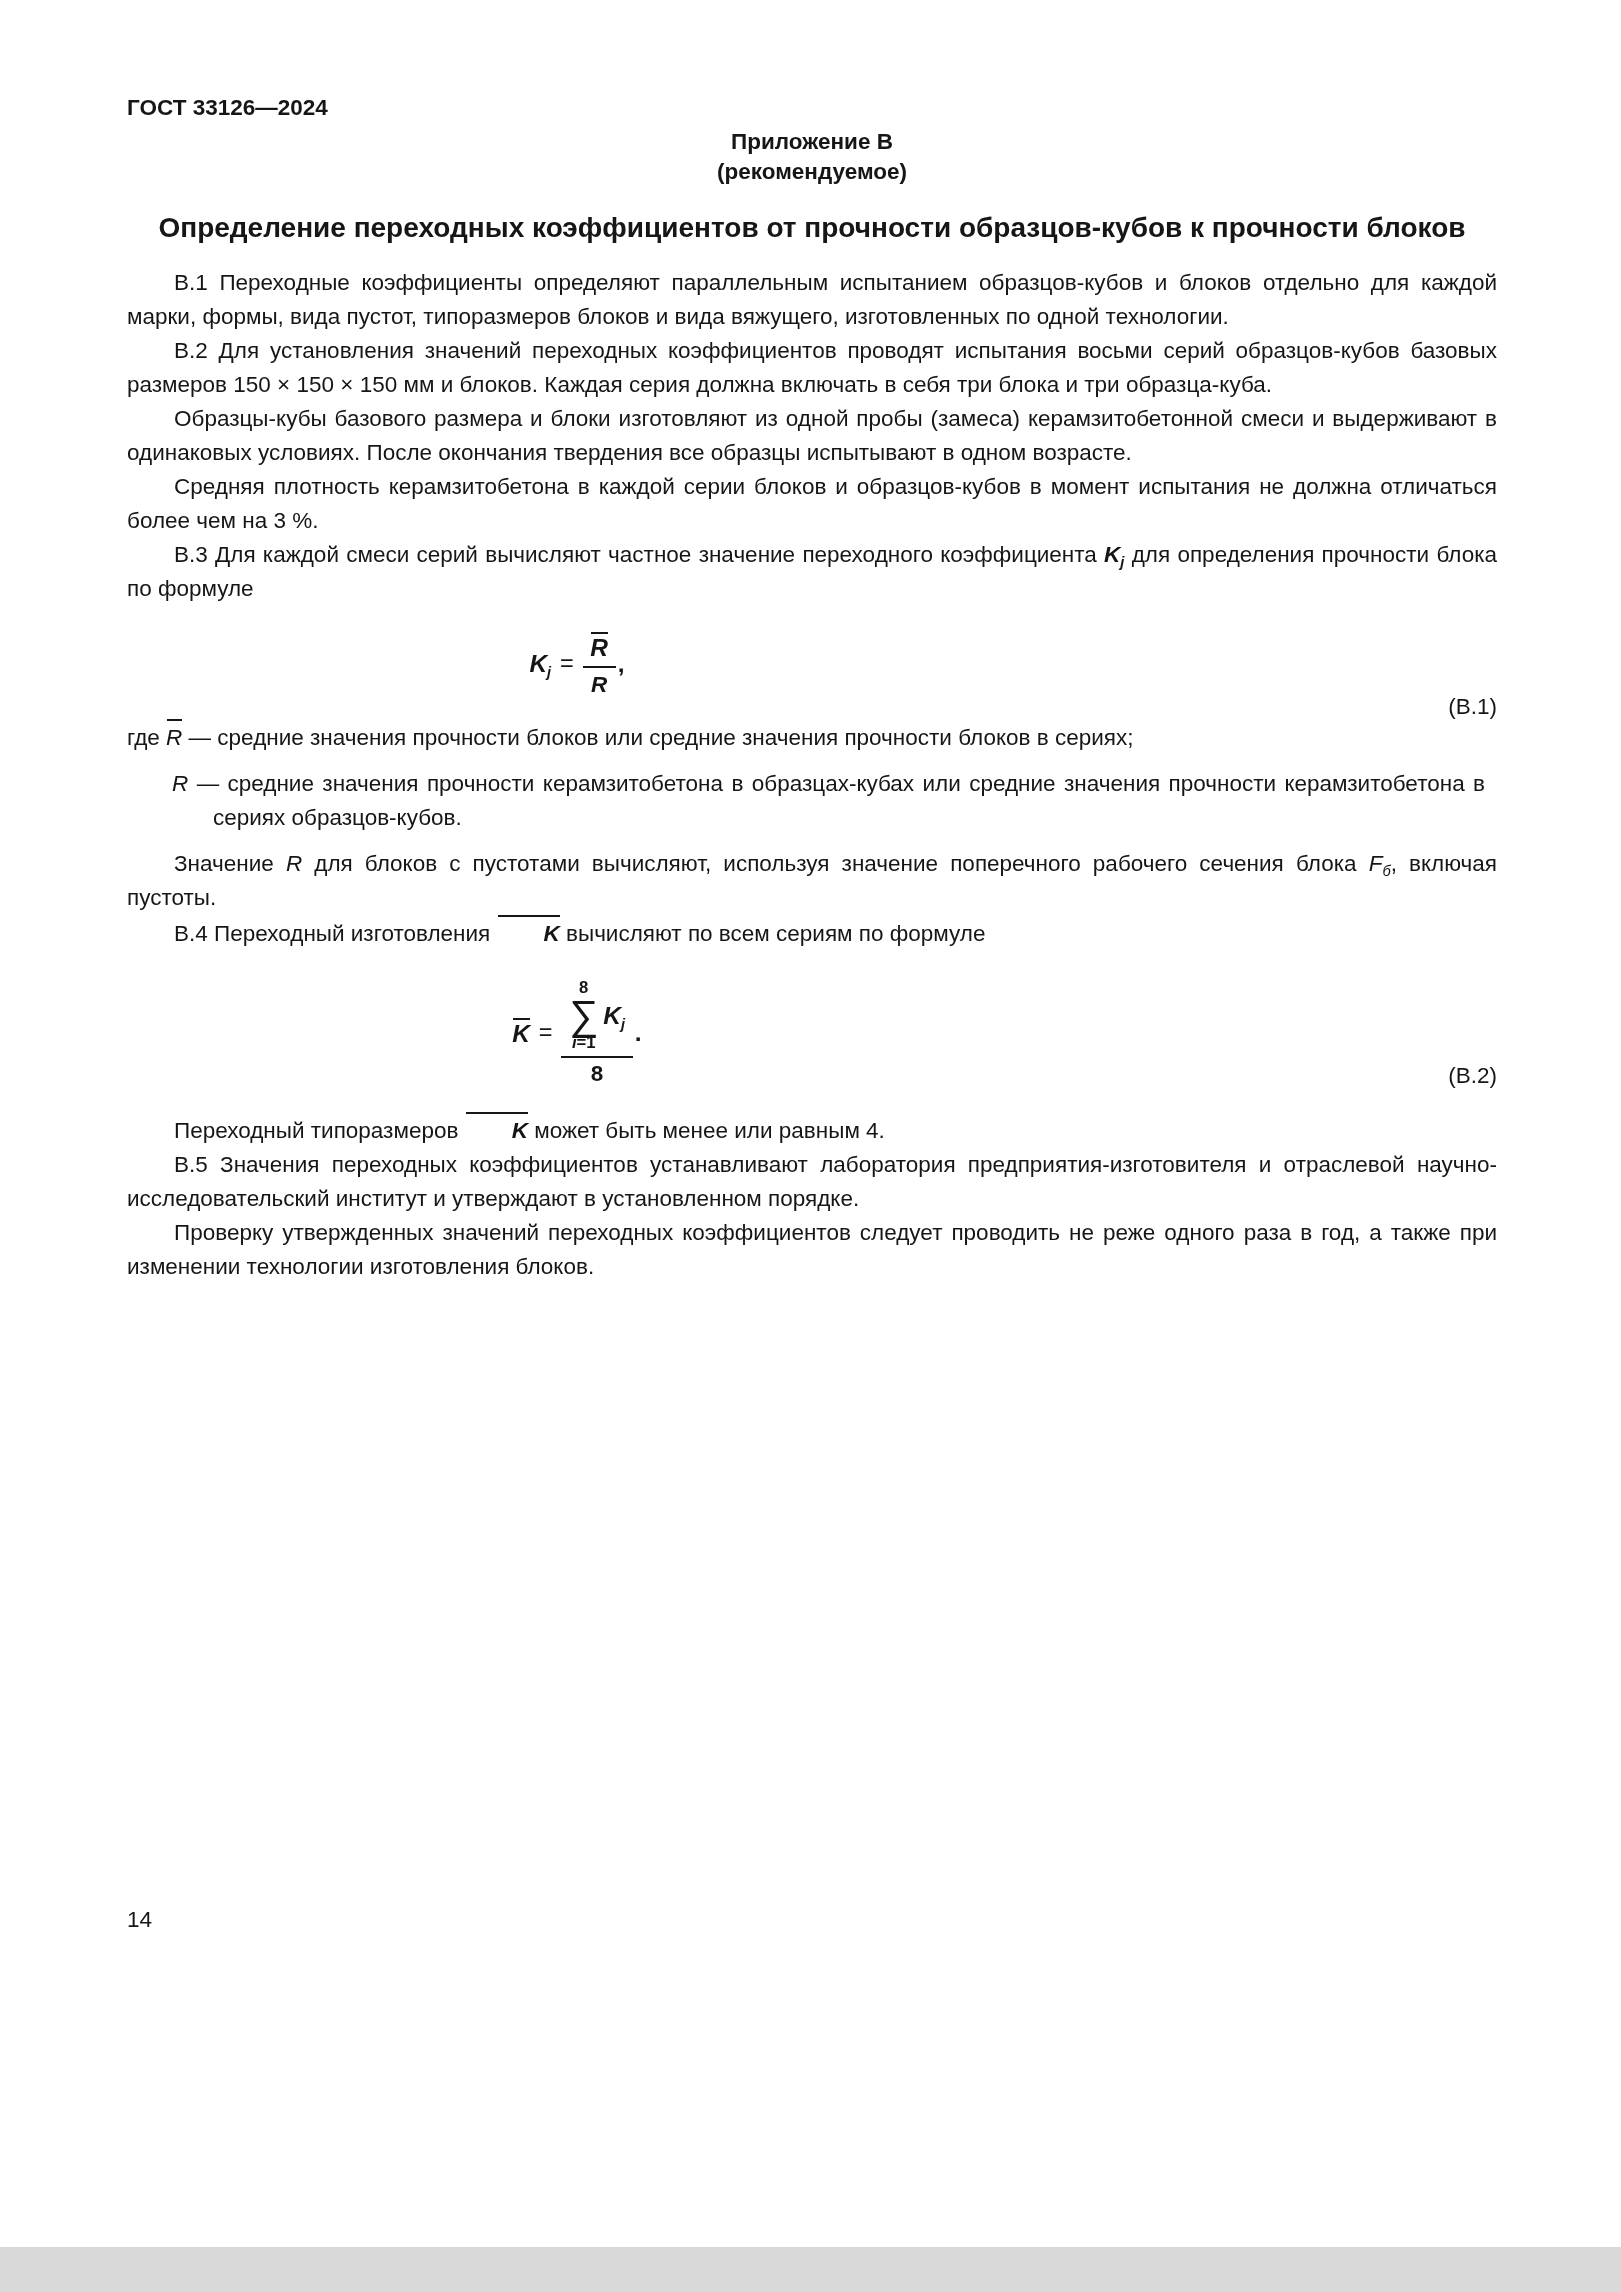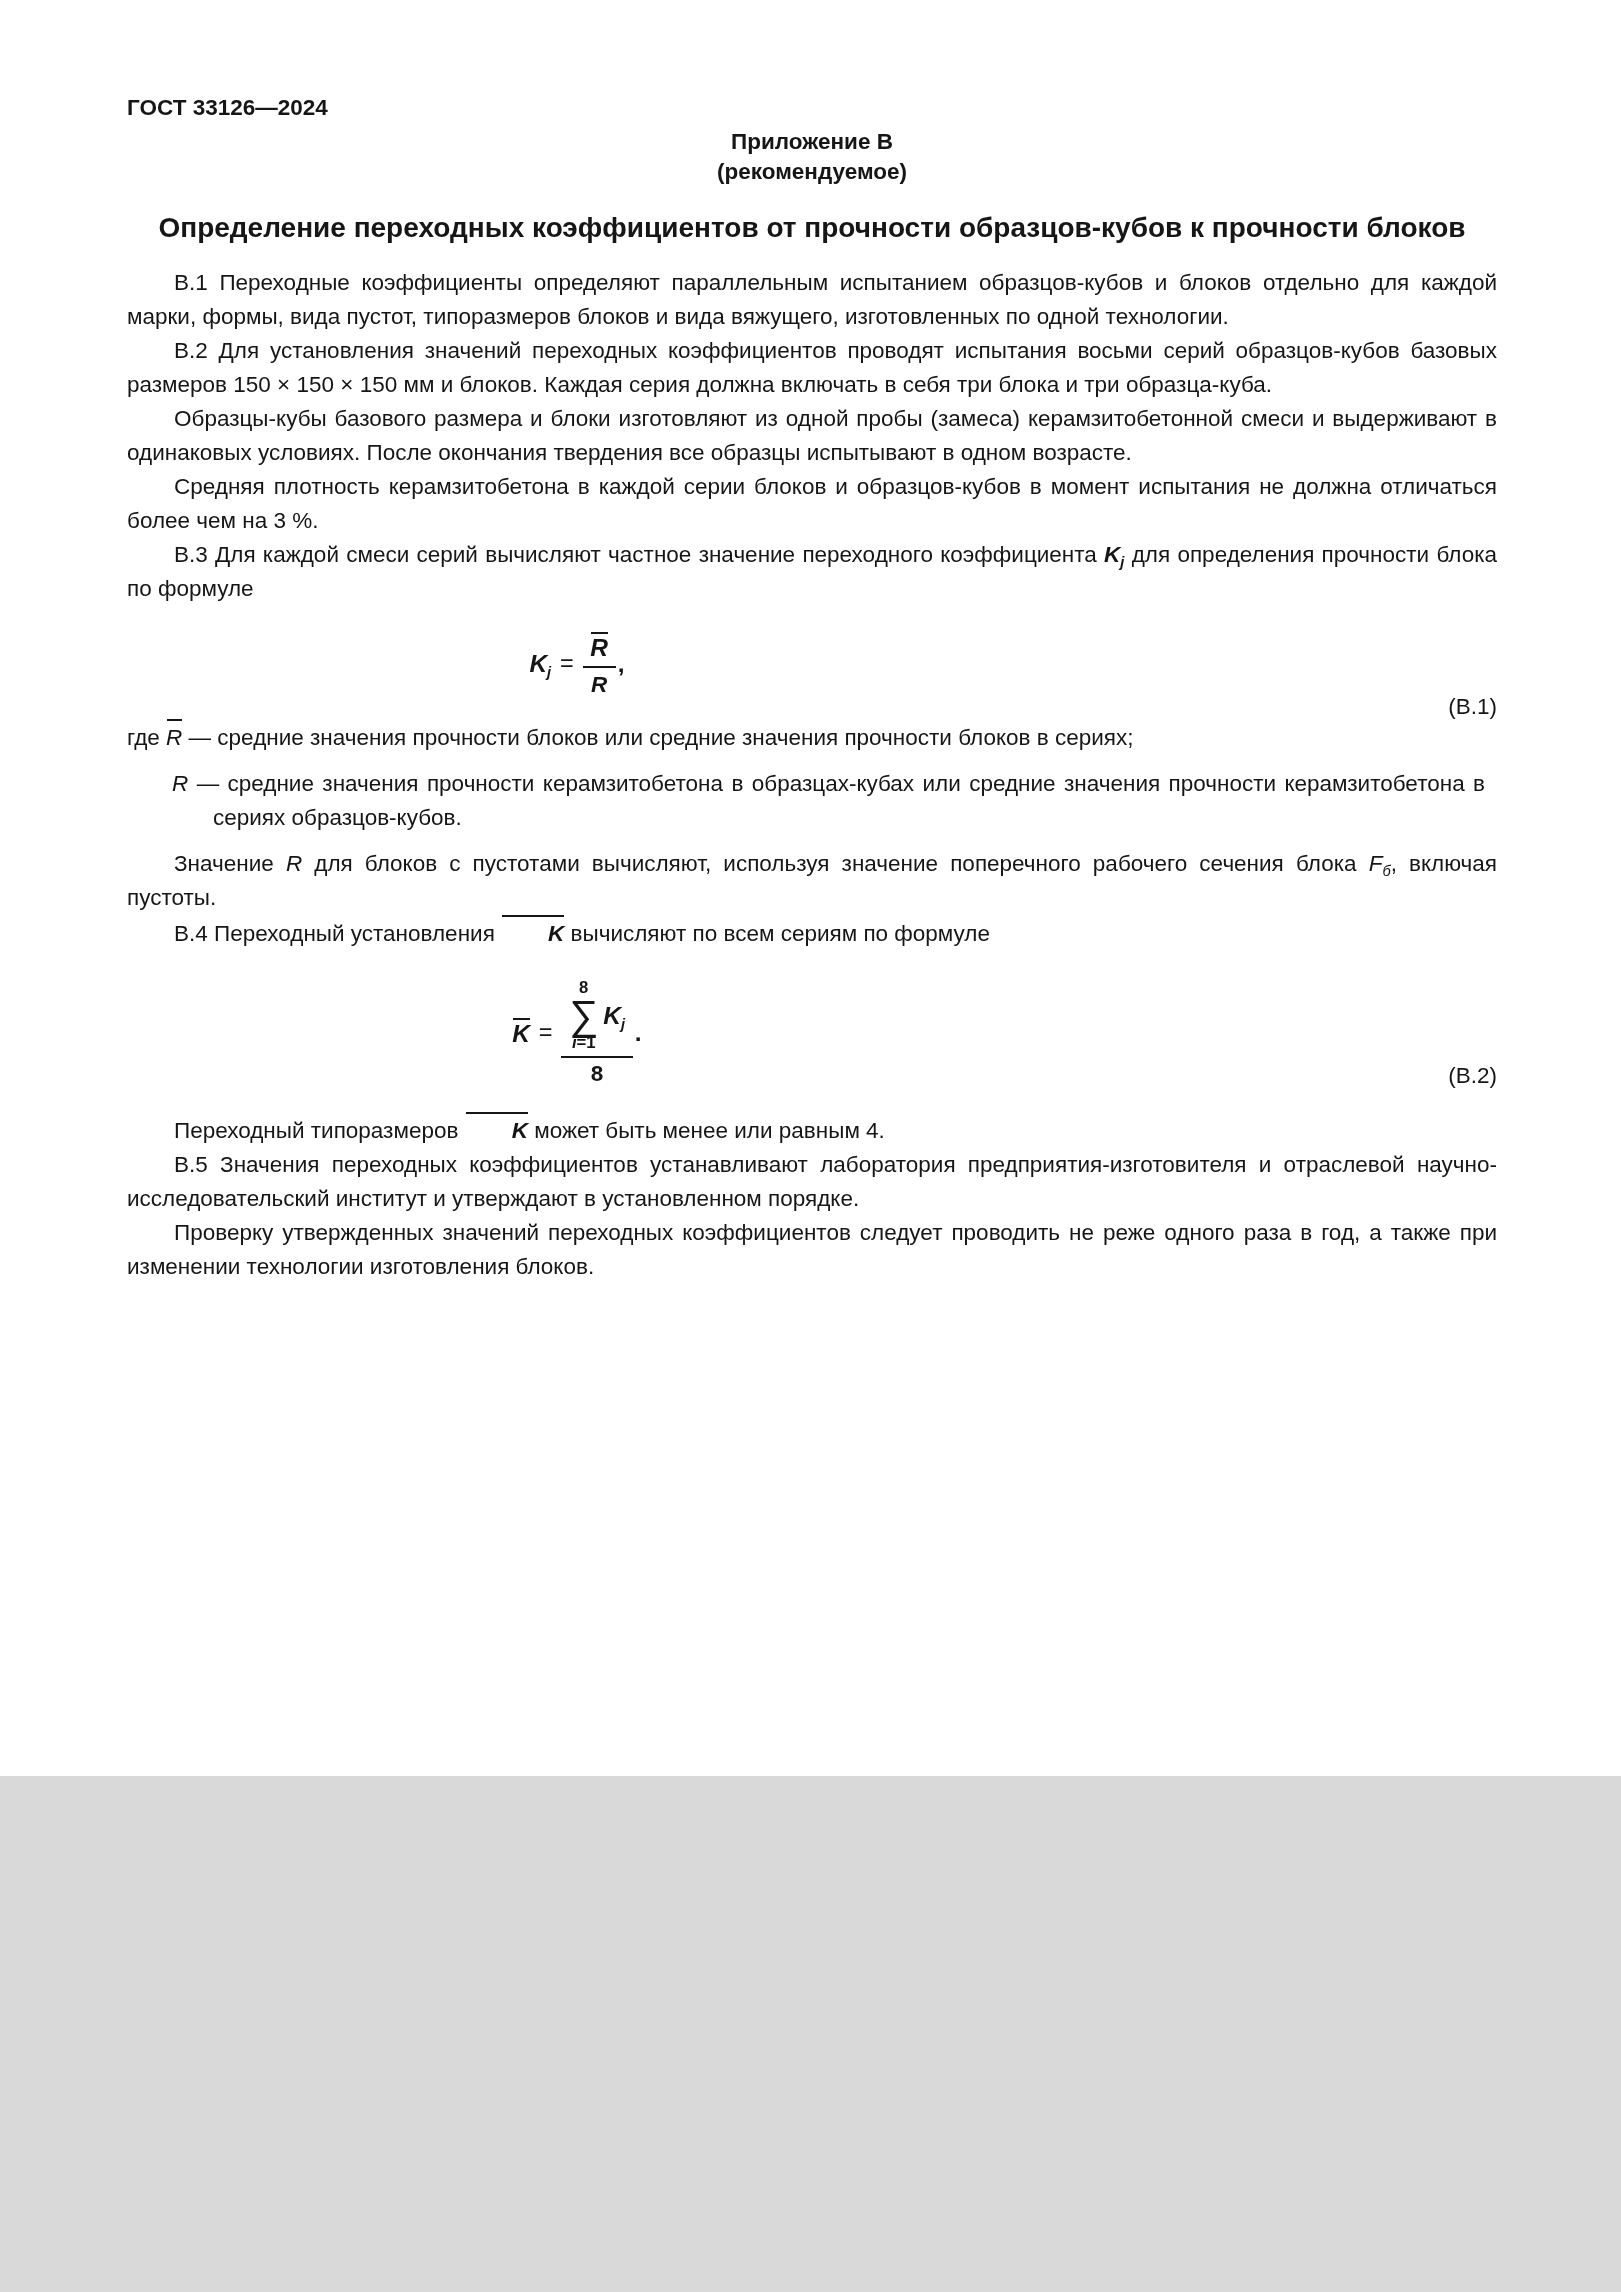--- a/index.html
+++ b/index.html
@@ -3,21 +3,21 @@
 <meta charset="utf-8">
 <style>
   html, body {
     margin: 0;
     padding: 0;
     background: #d9d9d9;
   }
   .page {
     position: relative;
     width: 1621px;
-    height: 1776px;
+    height: 2247px;
     margin: 0 auto;
     background: #ffffff;
     font-family: "Liberation Sans", sans-serif;
     color: #161616;
     box-sizing: border-box;
     overflow: hidden;
   }
   .content {
     position: absolute;
     left: 127px;
@@ -207,21 +207,21 @@
       </span>
       <span class="formula-label">(В.1)</span>
     </div>
 
     <p class="body noindent"><span>где </span><span class="bar">R</span><span> — средние значения прочности блоков или средние значения прочности блоков в сериях;</span></p>
 
     <p class="def2"><span class="ital">R</span><span> — средние значения прочности керамзитобетона в образцах-кубах или средние значения прочности керамзитобетона в сериях образцов-кубов.</span></p>
 
     <p class="body"><span>Значение </span><span class="ital">R</span><span> для блоков с пустотами вычисляют, используя значение поперечного рабочего сечения блока </span><span class="ital"><span>F</span><sub class="vsub">б</sub></span><span>, включая пустоты.</span></p>
 
-    <p class="body"><span>В.4 Переходный установления </span><span class="bar" style="font-weight:bold;">K</span><span> вычисляют по всем сериям по формуле</span></p>
+    <p class="body"><span>В.4 Переходный изготовления </span><span class="bar" style="font-weight:bold;">K</span><span> вычисляют по всем сериям по формуле</span></p>
 
     <div class="formula-row" style="min-height:116px;">
       <span class="formula">
         <span class="bar">K</span>
         <span class="eq">=</span>
         <span class="frac">
           <span class="num">
             <span class="sumstack">
               <span class="sum-top">8</span>
               <span class="sigma">∑</span>

